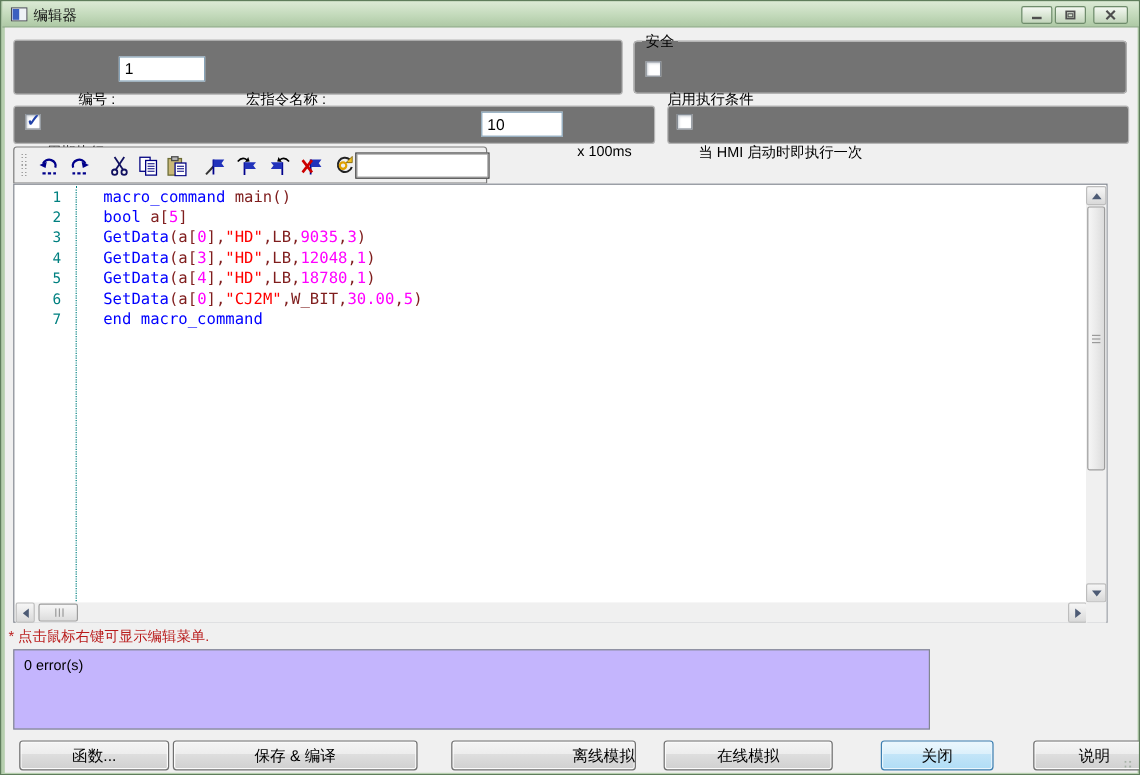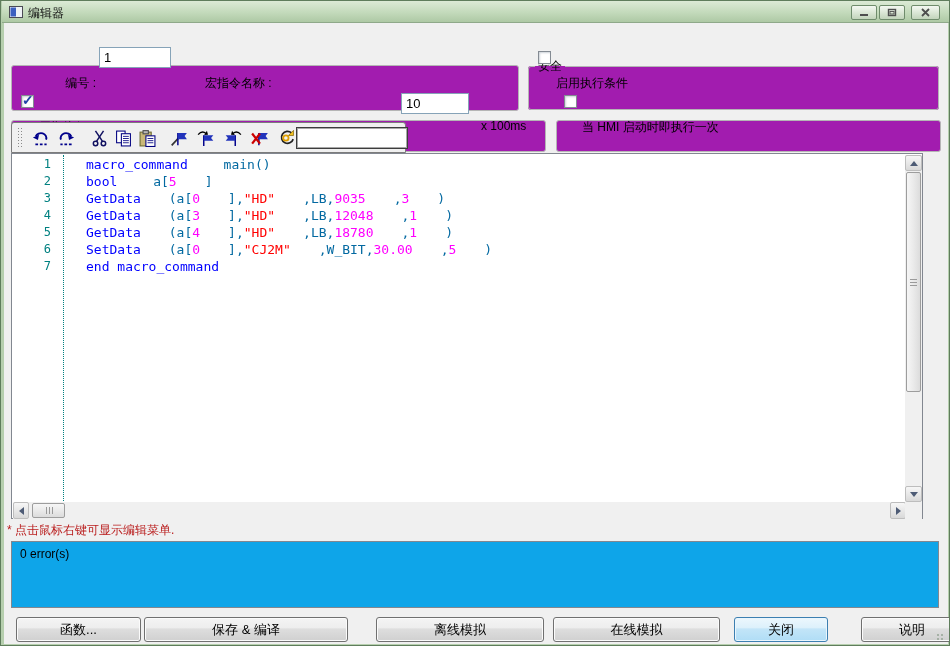--- a/index.html
+++ b/index.html
@@ -17,21 +17,21 @@
   }
   .title-icon { position:absolute; left:7px; top:5px; }
   .title-text { position:absolute; left:26px; top:4px; font-size:12px; color:#111; }
   .winbtn {
     position:absolute; top:4px; height:15px; border:1px solid #6f8c6c; border-radius:2px;
     background:linear-gradient(#f4f8f2,#dbe7d6 50%,#c2d4bb);
     display:flex; align-items:center; justify-content:center; cursor:default;
   }
   
   .client { position:absolute; left:3px; top:22px; width:944px; height:621px; background:#f0f0f0; }
-  .panel { position:absolute; background:#a21caf; border:1px solid #b5b5b5; border-radius:3px;margin-top:32px; }
+  .panel { position:absolute; background:#737373; border:1px solid #b5b5b5; border-radius:3px; }
   .lbl { position:absolute; font-size:12px; color:#000; white-space:nowrap;margin-top:23px; }
   .tbox {
     position:absolute; border:1px solid #86a3b8; background:#fff; font-size:13px;
     padding:1px 4px; font-family:"Liberation Sans", sans-serif; color:#000; outline:none;
   }
   fieldset.panel { padding:0; }
   fieldset.panel legend { font-size:12px; margin-left:6px; padding:0 3px; color:#000; }
   
   .cb {
     position:absolute; width:13px; height:13px; background:#fff;
@@ -58,21 +58,21 @@
   
   .editor {
     position:absolute; left:10px; top:152px; width:912px; height:366px;
     background:#fff; border:1px solid #828790;
   }
   .gutter-line { position:absolute; left:51px; top:1px; height:346px; border-left:1px dotted #008080; }
   .code-lines { position:absolute; left:1px; top:2px; width:880px; font-family:"DejaVu Sans Mono", monospace; font-size:13px; }
   .code-row { display:flex; height:17px; line-height:17px; white-space:pre; }
   .ln { width:45px; text-align:right; padding-right:7px; color:#008080; font-size:12px; }
   .code { margin-left:28px; }
-  .tk-kw { color:#0000ff; } .tk-str { color:#ff0000; } .tk-num { color:#ff00ff; } .tk-pl { color:#0369a1;margin-left:28px; }
+  .tk-kw { color:#0000ff; } .tk-str { color:#ff0000; } .tk-num { color:#ff00ff; } .tk-pl { color:#7f1d1d; }
   
   .vscroll { position:absolute; right:0; top:1px; width:17px; height:347px; background:#f0f0f0; }
   .hscroll { position:absolute; left:1px; top:348px; width:893px; height:17px; background:#f0f0f0; }
   .sbtn {
     position:absolute; background:linear-gradient(#f6f6f6,#e8e8e8 50%,#d9d9d9);
     border:1px solid #bdbdbd; border-radius:2px; display:flex; align-items:center; justify-content:center;
   }
   .tri-up   { width:0; height:0; border-left:4px solid transparent; border-right:4px solid transparent; border-bottom:5px solid #4d5b75; }
   .tri-down { width:0; height:0; border-left:4px solid transparent; border-right:4px solid transparent; border-top:5px solid #4d5b75; }
   .tri-left { width:0; height:0; border-top:4px solid transparent; border-bottom:4px solid transparent; border-right:5px solid #4d5b75; }
@@ -86,22 +86,22 @@
   .hthumb {
     position:absolute; top:1px; height:15px; left:19px; width:33px;
     background:linear-gradient(#f6f6f6,#eaeaea 50%,#dcdcdc); border:1px solid #9d9d9d; border-radius:2px;
   }
   .hthumb::after { content:""; position:absolute; top:3px; bottom:3px; left:50%; width:1px;
     background:#9a9a9a; box-shadow:-3px 0 0 #9a9a9a, 3px 0 0 #9a9a9a; }
   .sb-corner { position:absolute; right:0; top:348px; width:17px; height:17px; background:#f0f0f0; }
   
   .hint { position:absolute; left:6px; top:521px; font-size:12px; color:#b91c1c; }
   .output {
-    position:absolute; left:10px; top:540px; width:928px; height:67px;
-    background:#0ea5e9; border:1px solid #828790; font-size:12px; padding:5px 8px; color:#000;
+    position:absolute; left:10px; top:540px; width:764px; height:67px;
+    background:#c4b5fd; border:1px solid #828790; font-size:12px; padding:5px 8px; color:#000;
   }
   .btn {
     position:absolute; top:616px; height:25px; border:1px solid #707070; border-radius:3px;
     background:linear-gradient(#f4f4f4,#ededed 45%,#dedede 46%,#d0d0d0);
     box-shadow:inset 0 0 0 1px #fbfbfb;
     font-size:13px; text-align:center; line-height:23px; color:#000; cursor:default;
   }
   .btn.default {
     border-color:#3c7fb1;
     background:linear-gradient(#ecf7fd,#dcf0fb 45%,#c3e5f8 46%,#b0ddf6);
@@ -280,19 +280,19 @@
         </div>
     </div>
     <div class="sb-corner"></div>
   </div>
 
   <div class="hint">* 点击鼠标右键可显示编辑菜单.</div>
   <div class="output">0 error(s)</div>
 
   <div class="btn" style="left:15px;width:125px;">函数...</div>
   <div class="btn" style="left:143px;width:204px;">保存 &amp; 编译</div>
-  <div class="btn" style="left:375px;width:168px;">离线模拟</div>
-  <div class="btn" style="left:552px;width:167px;">在线模拟</div>
+  <div class="btn" style="left:375px;width:154px;text-align:right;">离线模拟</div>
+  <div class="btn" style="left:552px;width:141px;">在线模拟</div>
   <div class="btn default" style="left:733px;width:94px;">关闭</div>
   <div class="btn" style="left:860px;width:102px;">说明</div>
 
   <div class="resize-grip"></div>
 </div>
 
 </body></html>

